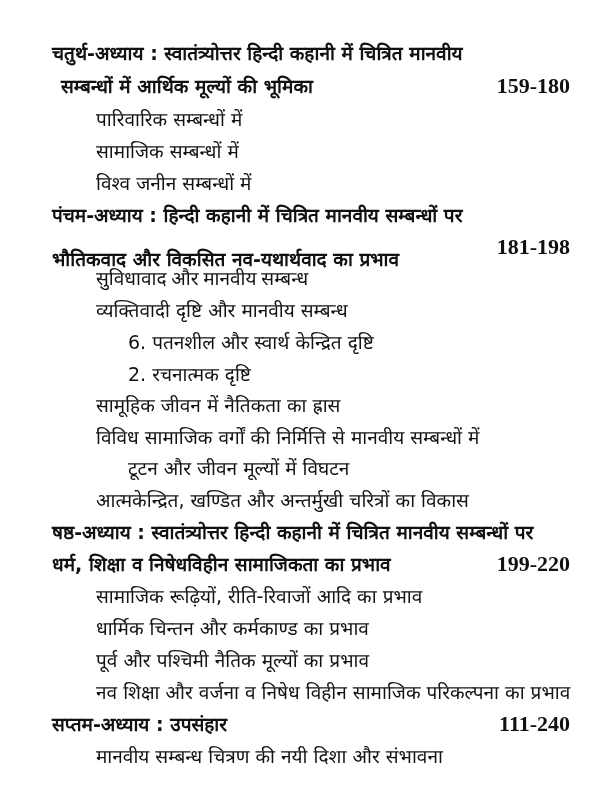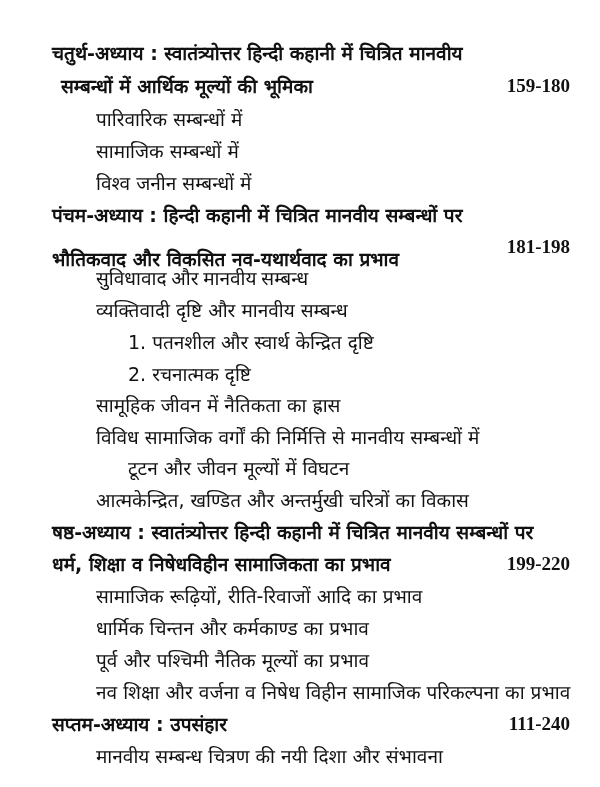--- a/index.html
+++ b/index.html
@@ -2,38 +2,38 @@
 <html><head>
   <meta charset="utf-8">
   <style>
     html, body { margin: 0; padding: 0; background: #ffffff; }
     body { width: 600px; height: 787px; position: relative; overflow: hidden;
            font-family: "DejaVu Sans", "Liberation Sans", sans-serif; color: #111; }
     .line { position: absolute; white-space: nowrap; font-size: 19px; line-height: 22px; }
     .chapter { font-weight: bold; left: 52px; }
     .sub { left: 96px; }
     .subsub { left: 128px; }
-    .pages { position: absolute; right: 30px; font-weight: bold; font-family: "Liberation Serif", serif; font-size: 19px; line-height: 22px; }
+    .pages { position: absolute; right: 30px; font-weight: bold; font-family: "Liberation Serif", serif; font-size: 22px; line-height: 22px; }
   </style>
 </head>
 <body>
 
 <div id="toc">
     <div class="line chapter" style="top: 42px;">चतुर्थ-अध्याय : स्वातंत्र्योत्तर हिन्दी कहानी में चित्रित मानवीय</div>
     <div class="line chapter" style="top: 75px; margin-left: 9px;">सम्बन्धों में आर्थिक मूल्यों की भूमिका</div>
     <div class="pages" style="top: 75px;">159-180</div>
     <div class="line sub" style="top: 108px;">पारिवारिक सम्बन्धों में</div>
     <div class="line sub" style="top: 140px;">सामाजिक सम्बन्धों में</div>
     <div class="line sub" style="top: 172px;">विश्व जनीन सम्बन्धों में</div>
     <div class="line chapter" style="top: 204px;">पंचम-अध्याय : हिन्दी कहानी में चित्रित मानवीय सम्बन्धों पर</div>
     <div class="line chapter" style="top: 248px;">भौतिकवाद और विकसित नव-यथार्थवाद का प्रभाव</div>
     <div class="pages" style="top: 236px;">181-198</div>
     <div class="line sub" style="top: 268px; font-family: Liberation Serif, serif;">सुविधावाद और मानवीय सम्बन्ध</div>
     <div class="line sub" style="top: 299px;">व्यक्तिवादी दृष्टि और मानवीय सम्बन्ध</div>
-    <div class="line subsub" style="top: 331px;">1. पतनशील और स्वार्थ केन्द्रित दृष्टि</div>
+    <div class="line subsub" style="top: 331px;">6. पतनशील और स्वार्थ केन्द्रित दृष्टि</div>
     <div class="line subsub" style="top: 363px;">2. रचनात्मक दृष्टि</div>
     <div class="line sub" style="top: 394px;">सामूहिक जीवन में नैतिकता का ह्रास</div>
     <div class="line sub" style="top: 426px;">विविध सामाजिक वर्गों की निर्मित्ति से मानवीय सम्बन्धों में</div>
     <div class="line subsub" style="top: 457px;">टूटन और जीवन मूल्यों में विघटन</div>
     <div class="line sub" style="top: 489px;">आत्मकेन्द्रित, खण्डित और अन्तर्मुखी चरित्रों का विकास</div>
     <div class="line chapter" style="top: 521px;">षष्ठ-अध्याय : स्वातंत्र्योत्तर हिन्दी कहानी में चित्रित मानवीय सम्बन्धों पर</div>
     <div class="line chapter" style="top: 553px;">धर्म, शिक्षा व निषेधविहीन सामाजिकता का प्रभाव</div>
     <div class="pages" style="top: 553px;">199-220</div>
     <div class="line sub" style="top: 585px; text-align: right;">सामाजिक रूढ़ियों, रीति-रिवाजों आदि का प्रभाव</div>
     <div class="line sub" style="top: 617px;">धार्मिक चिन्तन और कर्मकाण्ड का प्रभाव</div>

